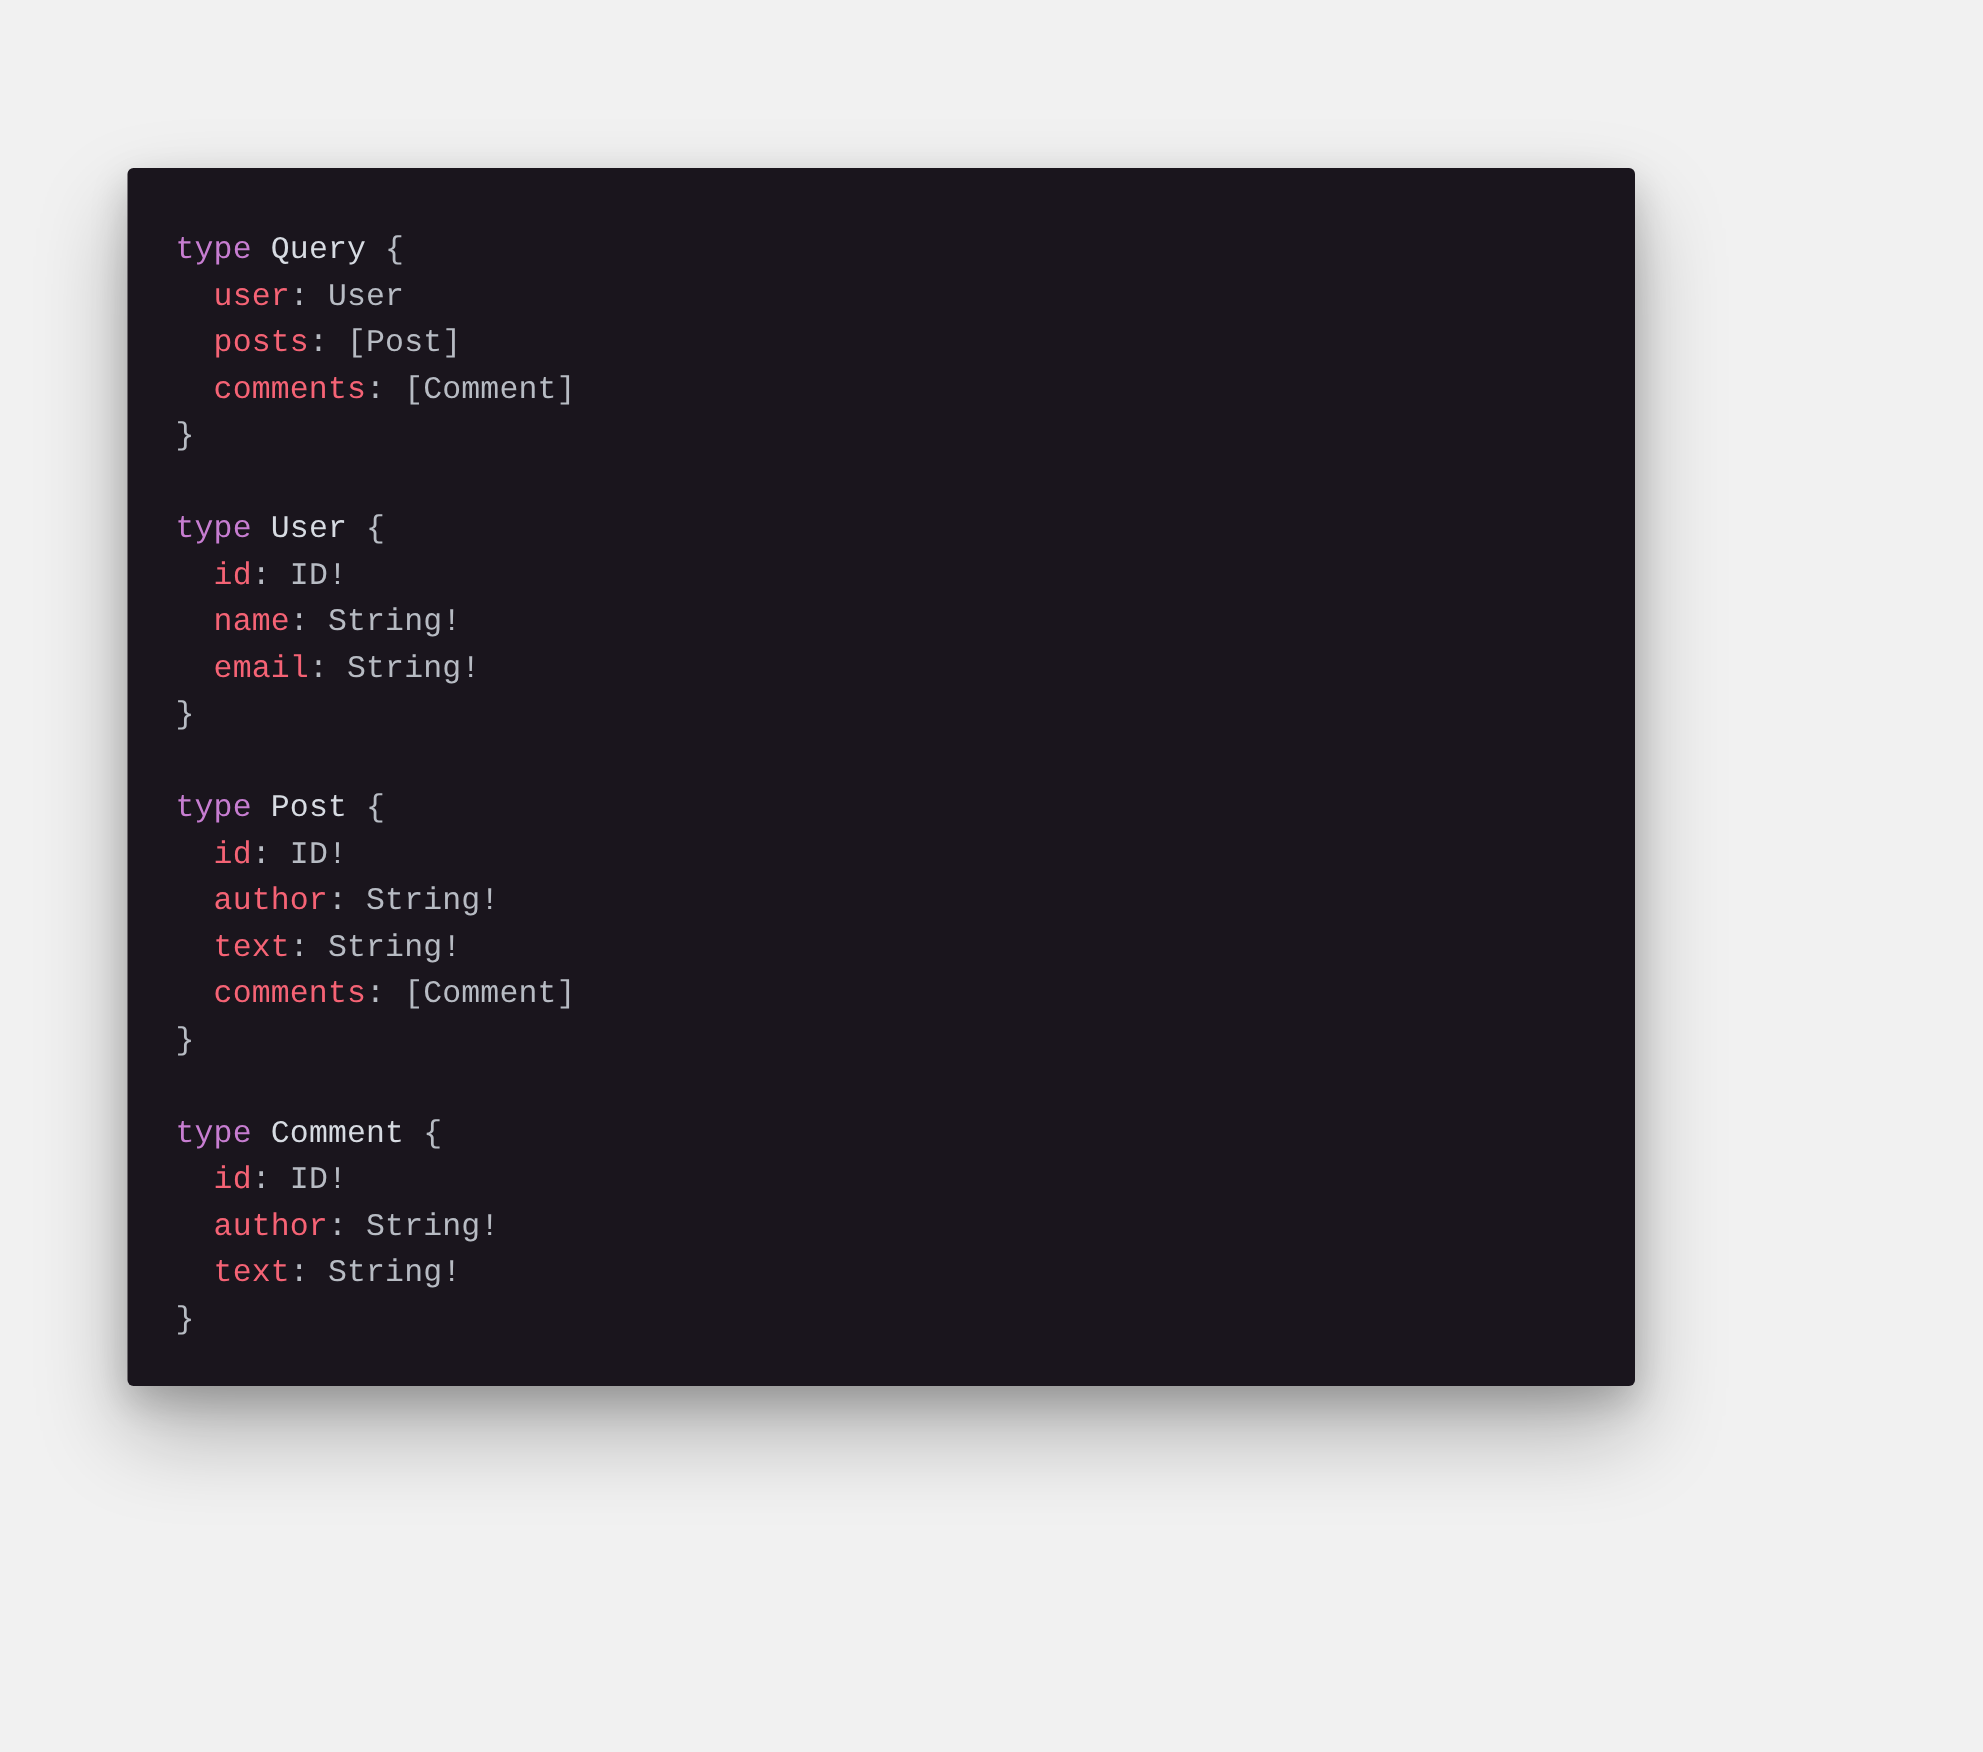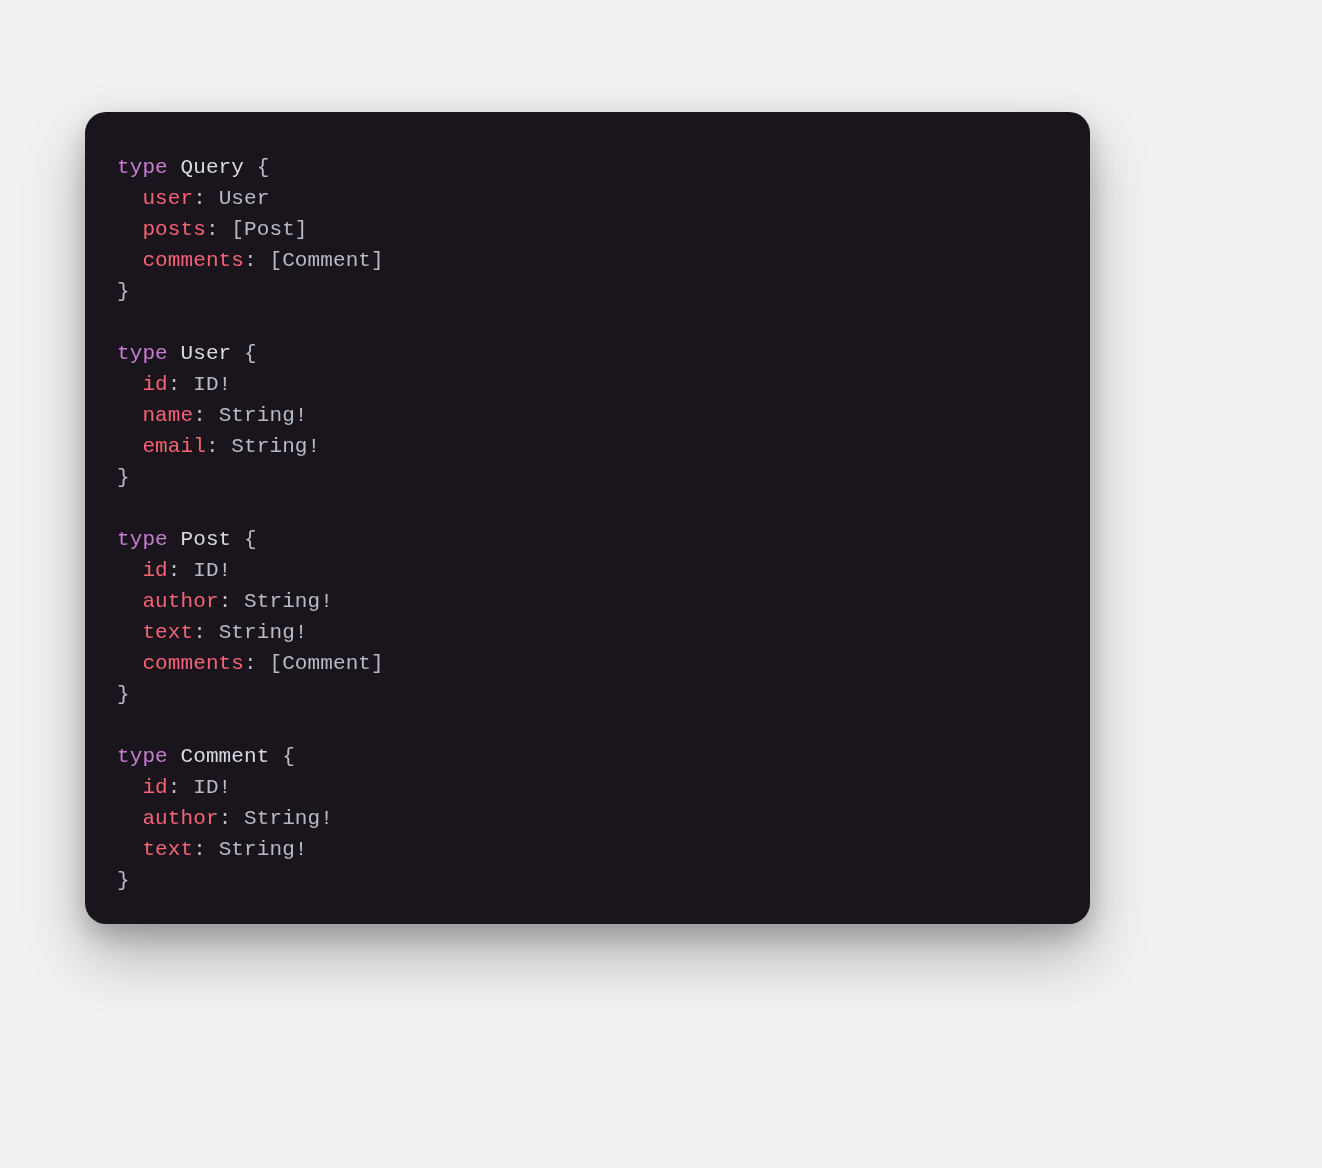--- a/index.html
+++ b/index.html
@@ -11,21 +11,21 @@
     font-family: ui-monospace, "SF Mono", SFMono-Regular, Menlo, Monaco, Consolas, "Liberation Mono", "Courier New", monospace;
     overflow: hidden;
   }
   .card {
     position: absolute;
     left: 85px;
     top: 112px;
     width: 1005px;
     height: 812px;
     background: #1a151d;
-    border-radius: 21px;
+    border-radius: 4px;
     box-shadow:
       0 30px 60px rgba(0,0,0,0.28),
       0 10px 25px rgba(0,0,0,0.18);
     box-sizing: border-box;
     padding: 40px 32px 40px 32px;
   }
   pre.code {
     margin: 0;
     font-family: inherit;
     font-size: 21px;

